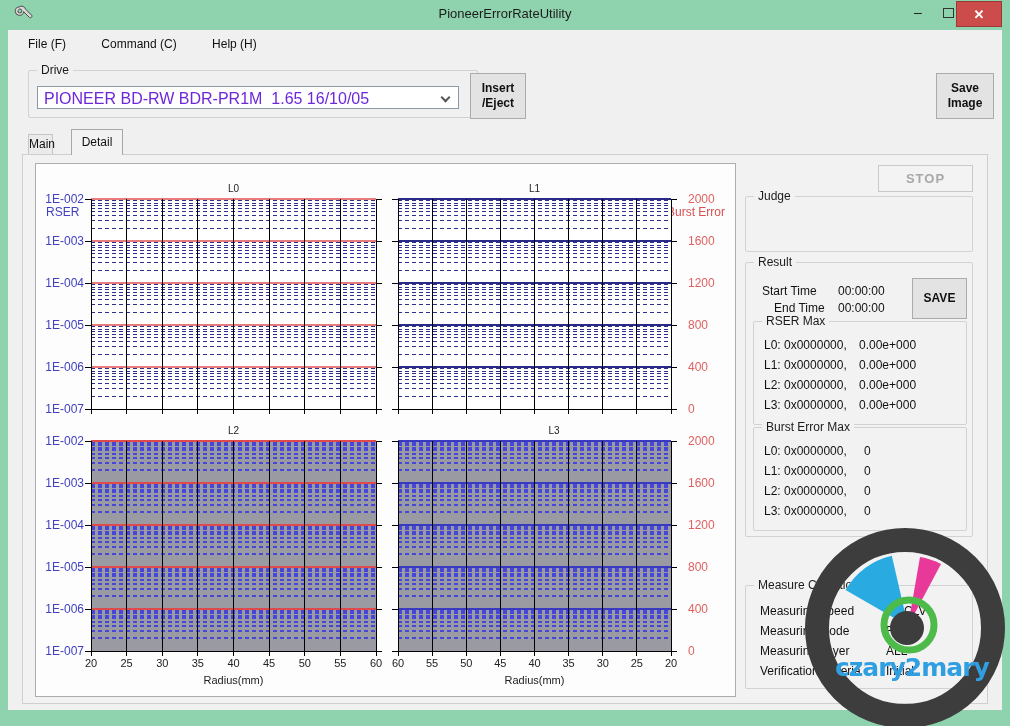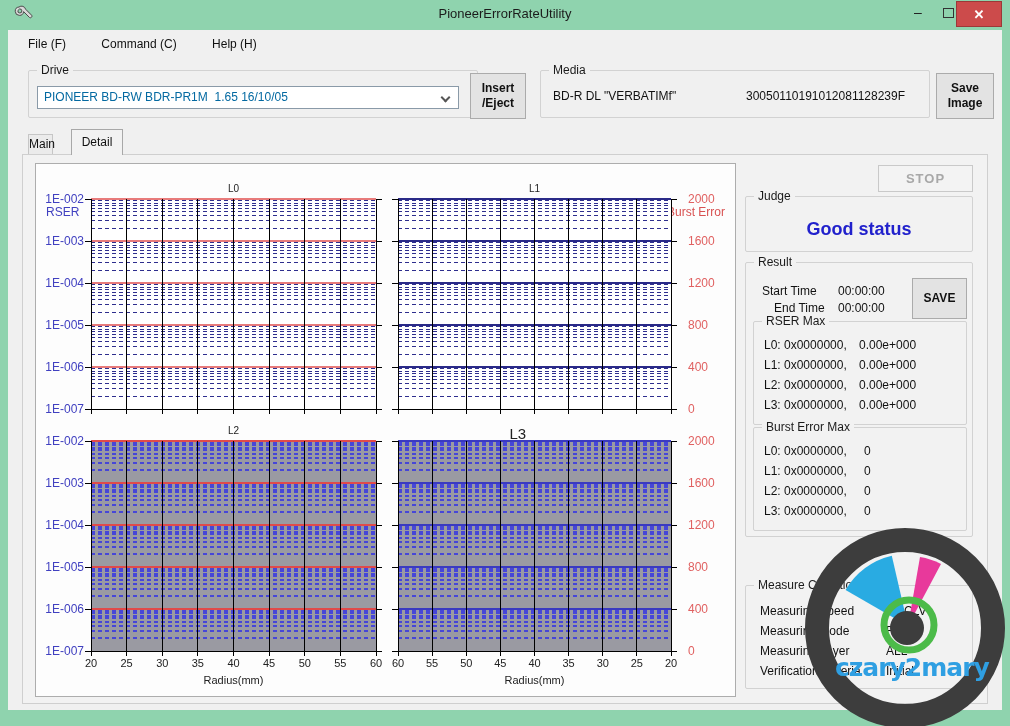--- a/index.html
+++ b/index.html
@@ -22,21 +22,21 @@
   
   .client { position:absolute; left:8px; top:30px; width:994px; height:680px; background:#f0f0f0; }
   .menubar { position:absolute; left:16px; top:5px; height:20px; font-size:12px; color:#111; }
   .menu-item { display:inline-block; margin-right:24px; padding:2px 4px; }
   
   .group { position:absolute; border:1px solid #d2d2d2; border-radius:2px; }
   .group-label { position:absolute; top:-8px; left:8px; padding:0 4px; font-size:12px; color:#1a1a1a; background:#f0f0f0; }
   .on-page .group-label, .group-label.pg { background:#f2f2f2; }
   
   .combo { position:absolute; left:8px; top:15px; width:422px; height:23px; background:#fff; border:1px solid #8a9aa8; }
-  .combo-text { position:absolute; left:6px; top:3px; font-size:12px; color:#0369a1; white-space:pre; }
+  .combo-text { position:absolute; left:6px; top:3px; font-size:16px; color:#6d28d9; white-space:pre; }
   .combo-arrow { position:absolute; right:9px; top:7px; width:7px; height:7px; border-right:2px solid #555; border-bottom:2px solid #555; transform:rotate(45deg); }
   .btn { position:absolute; background:#e3e3e3; border:1px solid #ababab; font-size:12px; font-weight:bold; color:#111; text-align:center; }
   .btn .l { display:block; line-height:15px; }
   
   .tab { position:absolute; text-align:center; font-size:12px; color:#111; }
   .tab-inactive { left:20px; top:104px; width:25px; height:20px; background:#ebebeb; border:1px solid #c6c6c6; border-bottom:none; line-height:19px; }
   .tab-active { left:63px; top:99px; width:52px; height:26px; background:#f2f2f2; border:1px solid #a8a8a8; border-bottom:none; line-height:24px; z-index:3; }
   .tabpage { position:absolute; left:14px; top:124px; width:966px; height:550px; background:#f2f2f2; border:1px solid #cfcfcf; }
   
   .chart-panel { position:absolute; left:27px; top:133px; width:701px; height:534px; background:#fdfdfd; border:1px solid #adadad; }
@@ -79,25 +79,20 @@
         <span class="combo-text">PIONEER BD-RW BDR-PR1M  1.65 16/10/05</span>
         <span class="combo-arrow"></span>
       </div>
     </div>
 
     <div class="btn" style="left:462px; top:43px; width:56px; height:46px; padding-top:7px;">
       <span class="l">Insert</span>
       <span class="l">/Eject</span>
     </div>
 
-    <div class="group" style="left:532px; top:40px; width:390px; height:48px;">
-      <span class="group-label">Media</span>
-      <span class="rowlab" style="left:12px; top:18px;">BD-R DL "VERBATIMf"</span>
-      <span class="rowlab" style="left:205px; top:18px;">30050110191012081128239F</span>
-    </div>
 
     <div class="btn" style="left:928px; top:43px; width:58px; height:46px; padding-top:7px;">
       <span class="l">Save</span>
       <span class="l">Image</span>
     </div>
 
     <div class="tab tab-inactive">Main</div>
     <div class="tab tab-active">Detail</div>
     <div class="tabpage"></div>
 
@@ -417,21 +412,21 @@
           <line x1="279" y1="43" x2="285" y2="43" stroke="#000" stroke-width="1"></line>
           <line x1="0" y1="85" x2="6" y2="85" stroke="#000" stroke-width="1"></line>
           <line x1="279" y1="85" x2="285" y2="85" stroke="#000" stroke-width="1"></line>
           <line x1="0" y1="127" x2="6" y2="127" stroke="#000" stroke-width="1"></line>
           <line x1="279" y1="127" x2="285" y2="127" stroke="#000" stroke-width="1"></line>
           <line x1="0" y1="169" x2="6" y2="169" stroke="#000" stroke-width="1"></line>
           <line x1="279" y1="169" x2="285" y2="169" stroke="#000" stroke-width="1"></line>
           <line x1="0" y1="211" x2="6" y2="211" stroke="#000" stroke-width="1"></line>
           <line x1="279" y1="211" x2="285" y2="211" stroke="#000" stroke-width="1"></line>
         </svg>
-        <span class="axlab" style="left: 473.5px; top: 261px; width: 50px; text-align: left; font-size: 15px; color: rgb(34, 34, 34);">L3</span>
+        <span class="axlab" style="left: 473.5px; top: 261px; width: 50px; text-align: right; font-size: 10px; color: rgb(34, 34, 34);">L3</span>
         <span class="axlab" style="left: 2px; width: 46px; text-align: right; top: 28px; color: rgb(64, 64, 192); font-size: 12px;">1E-002</span>
         <span class="axlab" style="left: 652px; width: 44px; top: 28px; color: rgb(224, 97, 97); font-size: 12px;">2000</span>
         <span class="axlab" style="left: 2px; width: 46px; text-align: right; top: 70px; color: rgb(64, 64, 192); font-size: 12px;">1E-003</span>
         <span class="axlab" style="left: 652px; width: 44px; top: 70px; color: rgb(224, 97, 97); font-size: 12px;">1600</span>
         <span class="axlab" style="left: 2px; width: 46px; text-align: right; top: 112px; color: rgb(64, 64, 192); font-size: 12px;">1E-004</span>
         <span class="axlab" style="left: 652px; width: 44px; top: 112px; color: rgb(224, 97, 97); font-size: 12px;">1200</span>
         <span class="axlab" style="left: 2px; width: 46px; text-align: right; top: 154px; color: rgb(64, 64, 192); font-size: 12px;">1E-005</span>
         <span class="axlab" style="left: 652px; width: 44px; top: 154px; color: rgb(224, 97, 97); font-size: 12px;">800</span>
         <span class="axlab" style="left: 2px; width: 46px; text-align: right; top: 196px; color: rgb(64, 64, 192); font-size: 12px;">1E-006</span>
         <span class="axlab" style="left: 652px; width: 44px; top: 196px; color: rgb(224, 97, 97); font-size: 12px;">400</span>
@@ -468,21 +463,20 @@
         <span class="axlab" style="left: 586.875px; width: 28px; text-align: center; top: 493px; color: rgb(34, 34, 34);">25</span>
         <span class="axlab" style="left: 621px; width: 28px; text-align: center; top: 493px; color: rgb(34, 34, 34);">20</span>
         <span class="axlab" style="left: 157.5px; width: 80px; text-align: center; top: 510px; color: rgb(34, 34, 34);">Radius(mm)</span>
         <span class="axlab" style="left: 458.5px; width: 80px; text-align: center; top: 510px; color: rgb(34, 34, 34);">Radius(mm)</span>
       </div>
 
     <div class="stop-btn">STOP</div>
 
     <div class="group" style="left:737px; top:166px; width:228px; height:56px;">
       <span class="group-label pg">Judge</span>
-      <div class="judge-status">Good status</div>
     </div>
 
     <div class="group" style="left:737px; top:232px; width:228px; height:275px;">
       <span class="group-label pg">Result</span>
       <span class="rowlab" style="left:16px; top:21px;">Start Time</span>
       <span class="rowlab" style="left:92px; top:21px;">00:00:00</span>
       <span class="rowlab" style="left:16px; top:38px;margin-left:12px;">End Time</span>
       <span class="rowlab" style="left:92px; top:38px;">00:00:00</span>
       <div class="btn save-btn">SAVE</div>
 

